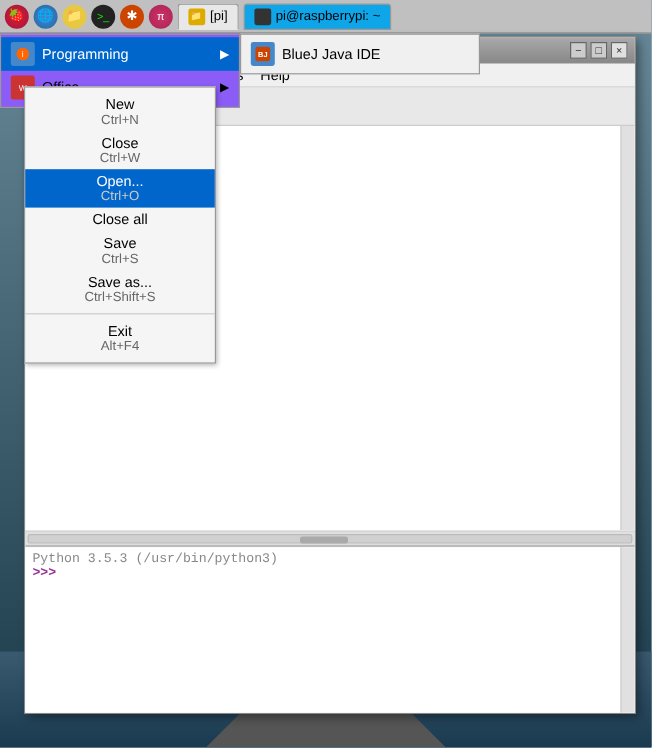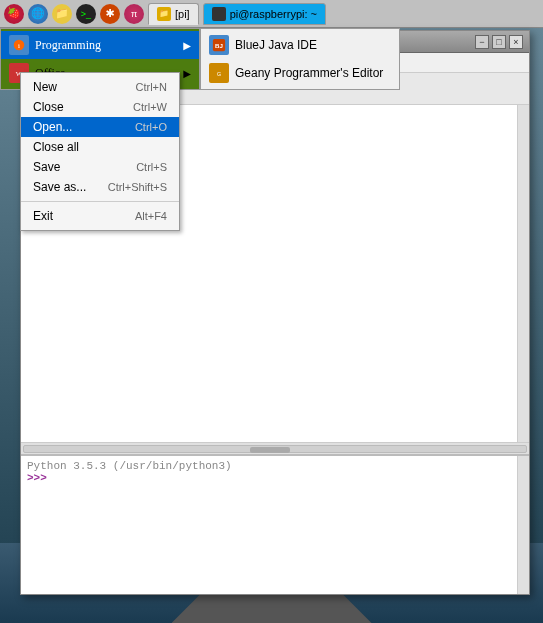--- a/index.html
+++ b/index.html
@@ -233,20 +233,21 @@
       padding: 4px 0;
     }
 
     .dropdown-item {
       display: flex;
       align-items: center;
       padding: 3px 12px;
       justify-content: space-between;
       cursor: pointer;
       font-size: 12px;
+      flex-direction: column;
     }
 
     .dropdown-item:hover, .dropdown-item.highlighted {
       background: #0066cc;
       color: #fff;
     }
 
     .dropdown-item .item-label {}
     .dropdown-item .item-shortcut {
       color: #666;
@@ -368,25 +369,24 @@
       position: absolute;
       right: 0; top: 0; bottom: 0;
     }
 
     
     .prog-menu {
       position: absolute;
       top: 28px;
       left: 0;
       width: 200px;
-      background: #4d7c0f;
+      background: #8b5cf6;
       border: 1px solid #999;
       z-index: 25;
       padding: 2px 0;
-      font-family: Liberation Serif, serif;
     }
 
     .prog-menu-item {
       display: flex;
       align-items: center;
       padding: 4px 8px;
       gap: 6px;
       cursor: pointer;
       font-size: 12px;
     }
@@ -476,29 +476,20 @@
 
 <div style="position:absolute; top:28px; left:200px; width:200px; background:#f0f0f0; border:1px solid #999; z-index:26; padding:2px 0;">
   <div class="prog-menu-item">
     <div style="width:20px; height:20px; background:#4488cc; border-radius:2px; display:flex; align-items:center; justify-content:center; flex-shrink:0;">
       <svg viewBox="0 0 16 16" width="14" height="14">
         <rect x="1" y="1" width="14" height="14" fill="#cc4400" rx="2"></rect>
         <text x="8" y="11" text-anchor="middle" font-size="7" fill="white" font-weight="bold">BJ</text>
       </svg>
     </div>
     <span>BlueJ Java IDE</span>
-  </div>
-  <div class="prog-menu-item">
-    <div style="width:20px; height:20px; background:#cc8800; border-radius:2px; display:flex; align-items:center; justify-content:center; flex-shrink:0;">
-      <svg viewBox="0 0 16 16" width="14" height="14">
-        <rect x="1" y="1" width="14" height="14" fill="#cc8800" rx="2"></rect>
-        <text x="8" y="11" text-anchor="middle" font-size="6" fill="white">G</text>
-      </svg>
-    </div>
-    <span>Geany Programmer's Editor</span>
   </div>
 </div>
 
 <div class="thonny-window">
 
   <div class="thonny-titlebar">
     <span class="thonny-title">Thonny - &lt;untitled&gt; @ 1 : 1</span>
     <div class="window-controls">
       <div class="win-btn">−</div>
       <div class="win-btn">□</div>

